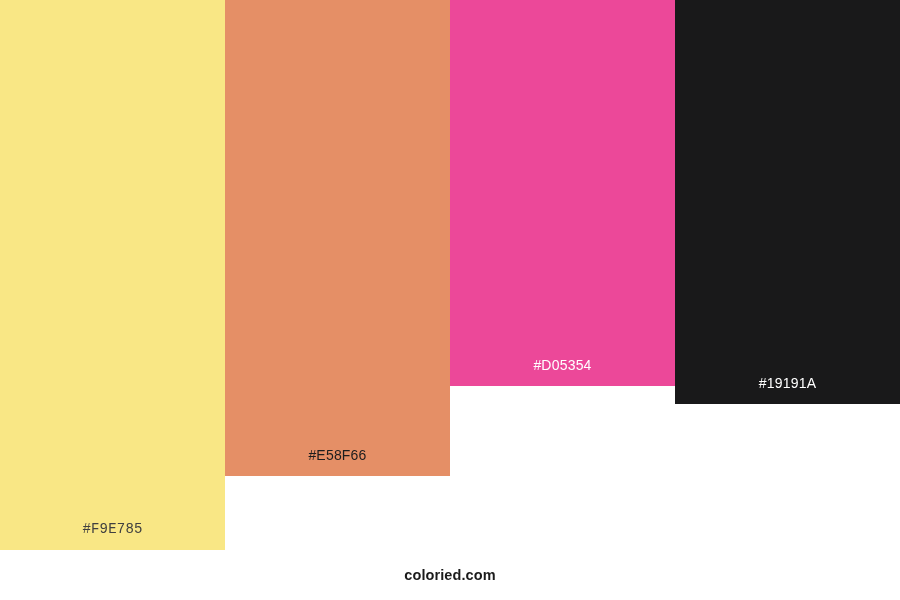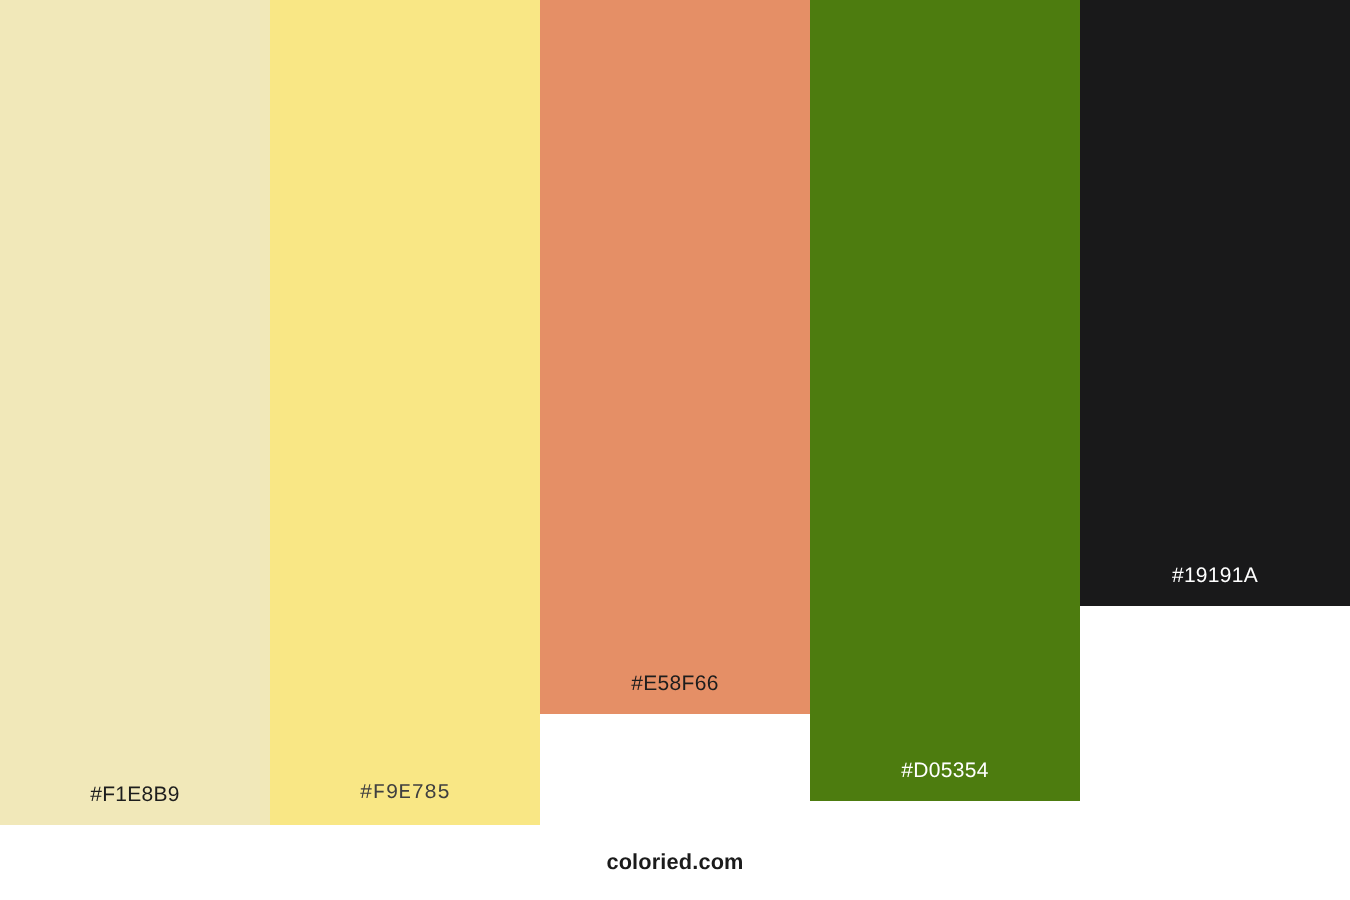--- a/index.html
+++ b/index.html
@@ -73,33 +73,30 @@
     line-height: 1;
   }
 </style>
 </head>
 <body style="background: rgb(255, 255, 255);">
 
 <div class="palette-page">
 
   <div class="swatch-strip" style="height: 550px; flex-basis: 550px;">
 
-    <div class="swatch" style="background-color: rgb(241, 232, 185); height: 550px;">
-      <span class="swatch-label label-dark" style="color: rgb(29, 29, 29);">#F1E8B9</span>
-    </div>
 
     <div class="swatch" style="background-color: rgb(249, 231, 133); height: 550px;">
       <span class="swatch-label label-dark" style="color: #404040; font-family: Liberation Mono, monospace;">#F9E785</span>
     </div>
 
     <div class="swatch" style="background-color: rgb(229, 143, 102); height: 476px;">
       <span class="swatch-label label-dark" style="color: rgb(29, 29, 29);">#E58F66</span>
     </div>
 
-    <div class="swatch" style="background-color: #4d7c0f; height: 534px;">
+    <div class="swatch" style="background-color: #ec4899; height: 386px;">
       <span class="swatch-label label-light" style="color: rgb(255, 255, 255);">#D05354</span>
     </div>
 
     <div class="swatch" style="background-color: rgb(25, 25, 26); height: 404px;">
       <span class="swatch-label label-light" style="color: rgb(255, 255, 255);">#19191A</span>
     </div>
 
   </div>
 
   <div class="site-footer" style="background-color: rgb(255, 255, 255);">

